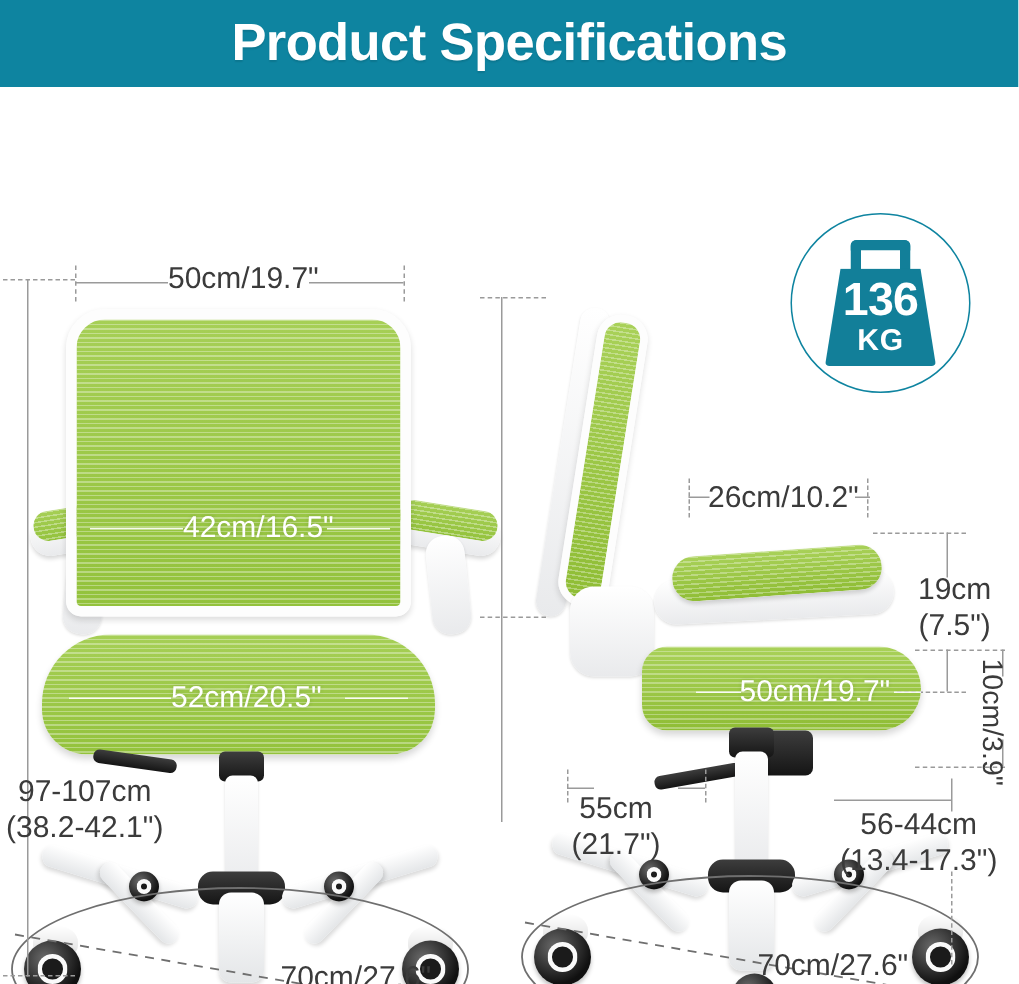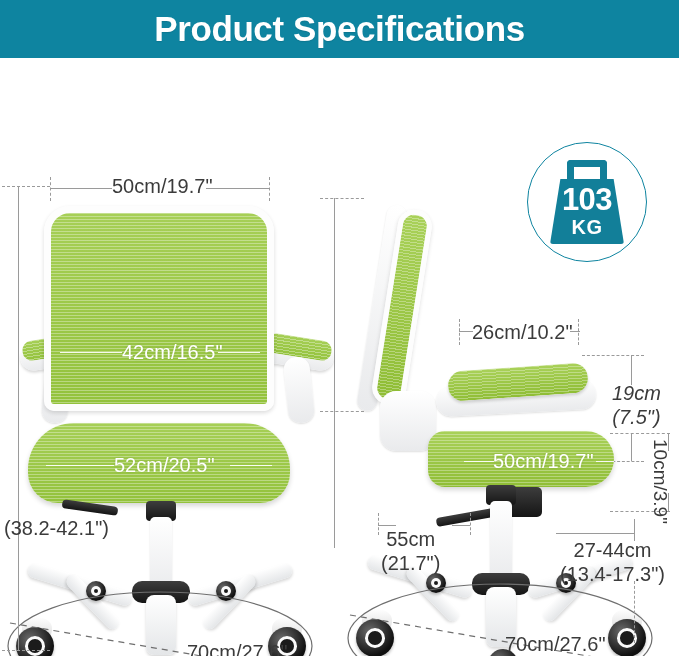--- a/index.html
+++ b/index.html
@@ -187,21 +187,21 @@
   <div class="banner-title">Product Specifications</div>
 </div>
 <div class="banner-underline"></div>
 
 <div class="stage">
 
   <div class="badge">
     <div class="badge-weight">
       <div class="weight-handle"></div>
       <div class="weight-body"></div>
-      <div class="weight-num">103</div>
+      <div class="weight-num">136</div>
       <div class="weight-unit">KG</div>
     </div>
   </div>
 
   <div class="chair whitepart" id="front-arm-l"></div>
   <div class="chair whitepart" id="front-arm-r"></div>
   <div class="chair mesh" style="left:22px;top:276px;width:66px;height:20px;border-radius:12px;transform:rotate(-9deg);"></div>
   <div class="chair mesh" style="left:266px;top:276px;width:66px;height:20px;border-radius:12px;transform:rotate(9deg);"></div>
   <div class="chair whitepart" id="front-armpost-l"></div>
   <div class="chair whitepart" id="front-armpost-r"></div>
@@ -310,42 +310,43 @@
   <div class="vline" style="left:634px;top:458px;height:22px;"></div>
   <div class="vdash" style="left:634px;top:520px;height:62px;"></div>
 
   <div class="dim" style="left:112px;top:114px;">50cm/19.7"</div>
 
   <div class="dim-white" style="left:122px;top:280px;">42cm/16.5"</div>
 
   <div class="dim-white" style="left:114px;top:393px;">52cm/20.5"</div>
 
   <div class="dim-2l" style="left:4px;top:455px;">
+    <div>97-107cm</div>
     <div>(38.2-42.1")</div>
   </div>
 
   <div class="dim" style="left:187px;top:580px;">70cm/27.6"</div>
 
 
   <div class="dim" style="left:472px;top:260px;">26cm/10.2"</div>
 
-  <div class="dim-2l" style="left:612px;top:320px;font-style:italic;">
+  <div class="dim-2l" style="left:612px;top:320px;">
     <div>19cm</div>
     <div>(7.5")</div>
   </div>
 
   <div class="dim-white" style="left:493px;top:389px;">50cm/19.7"</div>
 
   <div class="vdim" style="left:650px;top:378px;">10cm/3.9"</div>
 
   <div class="dim-2l" style="left:381px;top:466px;">
     <div>55cm</div>
     <div>(21.7")</div>
   </div>
 
   <div class="dim-2l" style="left:560px;top:477px;">
-    <div>27-44cm</div>
+    <div>56-44cm</div>
     <div>(13.4-17.3")</div>
   </div>
 
   <div class="dim" style="left:505px;top:572px;">70cm/27.6"</div>
 
 </div>
 
 </body></html>

